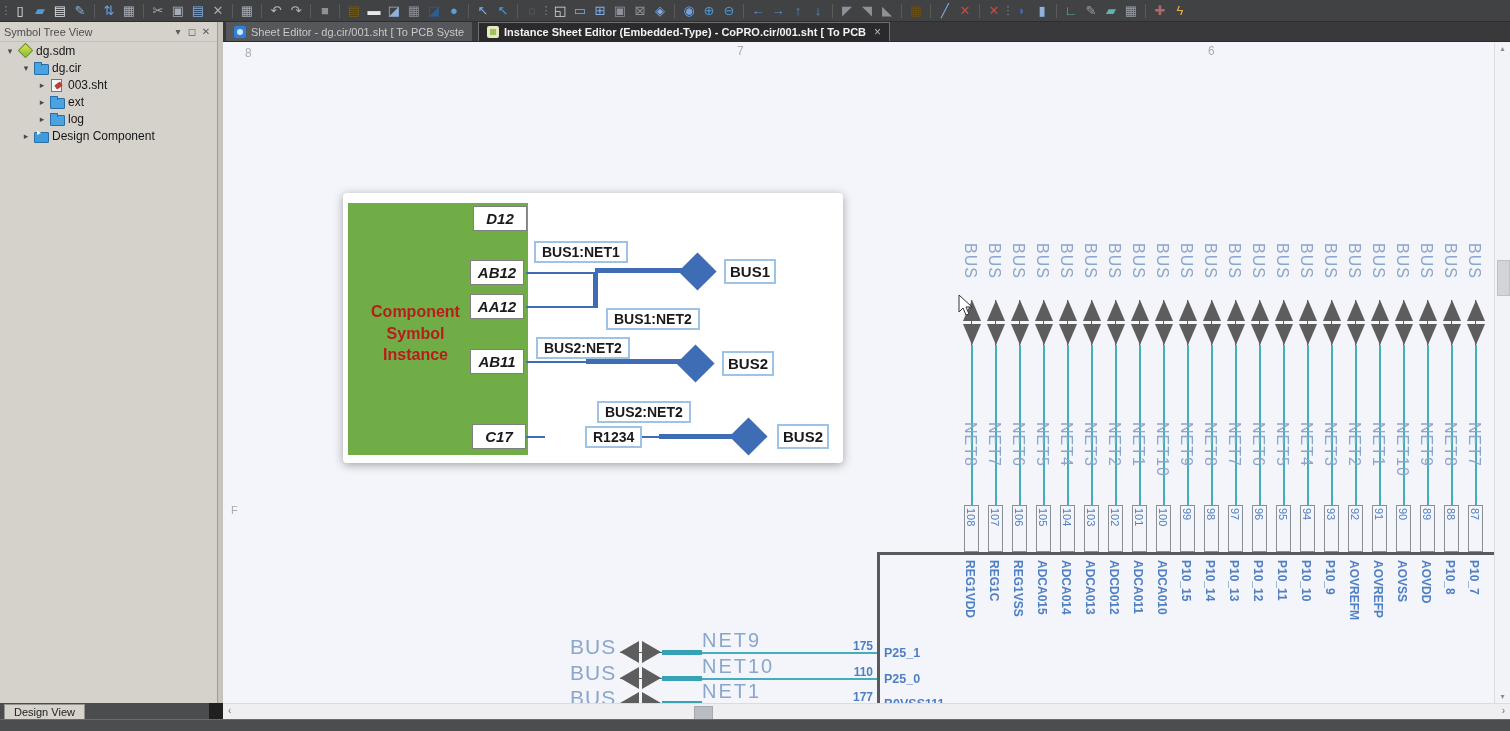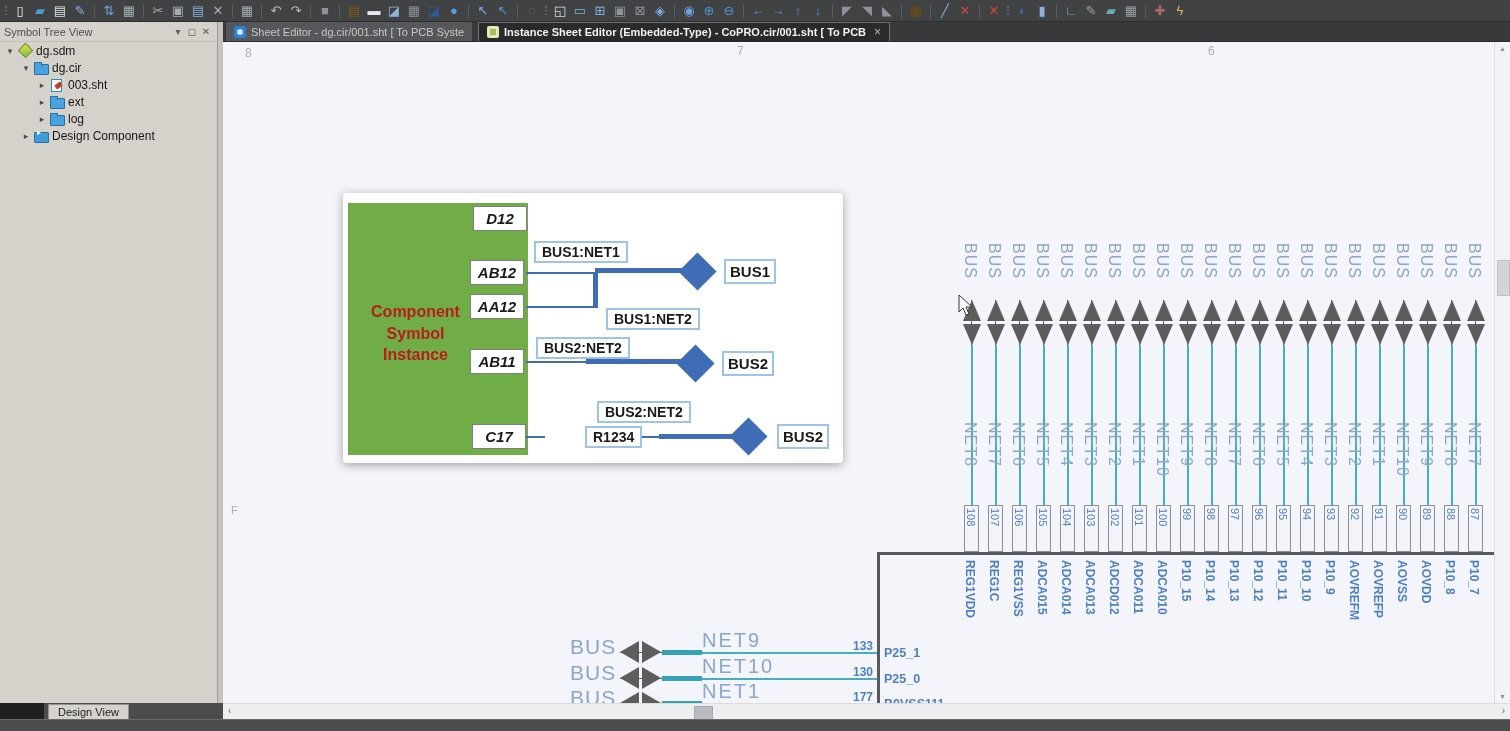--- a/index.html
+++ b/index.html
@@ -123,21 +123,21 @@
   .l-vbar{left:250px;top:79px;width:5px;height:36px;}
   .l-th1{left:252px;top:75px;width:92px;height:5px;}
   .l-ab11{left:183px;top:168px;width:62px;height:2px;}
   .l-th2{left:243px;top:166px;width:99px;height:5px;}
   .l-c17a{left:183px;top:243px;width:19px;height:2px;}
   .l-c17b{left:273px;top:243px;width:45px;height:2px;}
   .l-th3{left:316px;top:241px;width:79px;height:5px;}
   
   .cursor{position:absolute;left:735px;top:252px;width:15px;height:23px;z-index:50;}
   
-  .bottomleft{position:absolute;left:0;top:703px;width:209px;height:16px;background:#4a4c4e;margin-left:44px;}
+  .bottomleft{position:absolute;left:0;top:703px;width:209px;height:16px;background:#4a4c4e;}
   .dv-tab{position:absolute;left:4px;top:1px;height:14px;padding:0 9px;background:#d6d3cc;border:1px solid #97948e;
           font-size:11px;color:#222;display:flex;align-items:center;}
   .hscroll{position:absolute;left:223px;top:703px;width:1287px;height:16px;background:#efeff1;border-top:1px solid #dcdcdf;box-sizing:border-box;}
   .hscroll .arr{position:absolute;top:1px;color:#707070;font-size:10px;}
   .hthumb{position:absolute;left:471px;top:2px;width:17px;height:12px;background:#b9bcc2;border:1px solid #a5a8ae;}
   .statusbar{position:absolute;left:0;top:719px;width:1510px;height:12px;background:#4b4d4f;border-top:1px solid #6a6a6a;box-sizing:border-box;}
 </style>
 </head>
 <body>
 
@@ -808,34 +808,34 @@
 
       <div class="lp-row">
         <span class="lp-bus">BUS</span>
         <span class="riph">
           <i class="tl"></i>
           <i class="tr"></i>
         </span>
         <span class="lp-thick"></span>
         <span class="lp-thin"></span>
         <span class="lp-net">NET9</span>
-        <span class="lp-pin">133</span>
+        <span class="lp-pin">175</span>
         <span class="lp-sig">P25_1</span>
       </div>
 
       <div class="lp-row">
         <span class="lp-bus">BUS</span>
         <span class="riph">
           <i class="tl"></i>
           <i class="tr"></i>
         </span>
         <span class="lp-thick"></span>
         <span class="lp-thin"></span>
         <span class="lp-net">NET10</span>
-        <span class="lp-pin">130</span>
+        <span class="lp-pin">110</span>
         <span class="lp-sig">P25_0</span>
       </div>
 
       <div class="lp-row">
         <span class="lp-bus">BUS</span>
         <span class="riph">
           <i class="tl"></i>
           <i class="tr"></i>
         </span>
         <span class="lp-thick"></span>

